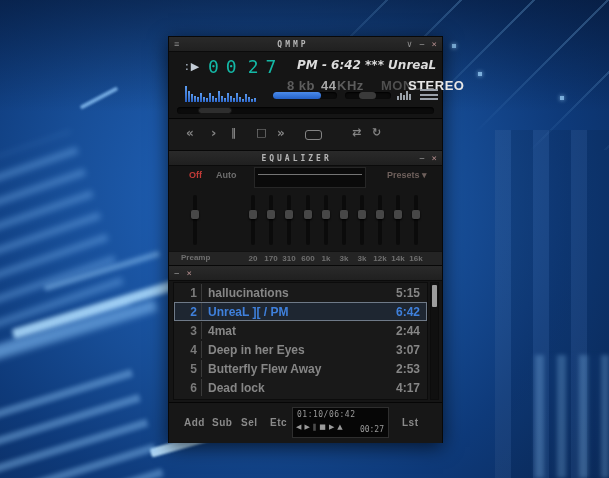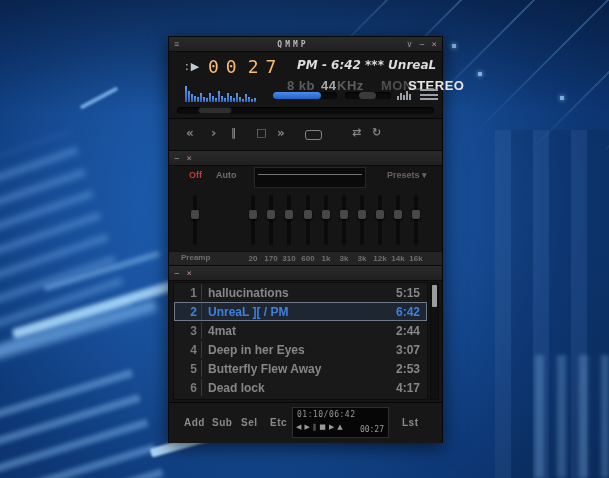--- a/index.html
+++ b/index.html
@@ -43,21 +43,21 @@
     font-size:8px;font-weight:bold;letter-spacing:3px;}
   .wbtns{display:flex;gap:7px;align-items:center;}
   .wbtn{color:#8f8f8f;font-size:9px;line-height:9px;font-family:"DejaVu Sans Mono",monospace;}
   .wbtn.close{color:#b08b8b;}
   .abs{position:absolute;}
 
   
   .win.main{height:114px;}
   .status{left:16px;top:23px;color:#c3ccd6;font-size:11px;letter-spacing:1px;}
   .status .dots{color:#9aa4b0;font-weight:bold;margin-right:1px;}
-  .timedigits{left:39px;top:19px;color:#fdba74;font-family:"DejaVu Sans Mono",monospace;
+  .timedigits{left:39px;top:19px;color:#14b8a6;font-family:"DejaVu Sans Mono",monospace;
     font-size:18px;letter-spacing:7px;}
   .timedigits .sec{margin-left:4px;}
   .tracktitle{left:128px;top:21px;width:140px;overflow:hidden;white-space:nowrap;text-align:right;
     color:#dcdcdc;font-style:italic;font-weight:bold;font-size:12px;font-family:"DejaVu Sans",sans-serif;}
   .inforow{top:41px;font-size:13px;font-weight:bold;letter-spacing:.5px;}
   .kb{left:118px;color:#5d5d5d;}
   .khz-v{left:152px;color:#a8a8a8;}
   .khz-u{left:168px;color:#5d5d5d;}
   .mono{left:212px;color:#4f4f4f;}
   .stereo{left:239px;color:#e6e6e6;}
@@ -221,20 +221,21 @@
       <span class="cbtn stop">□</span>
       <span class="cbtn next">»</span>
       <span class="openbox"></span>
       <span class="cbtn shuf">⇄</span>
       <span class="cbtn rep">↻</span>
     </div>
   </div>
 
   <div class="win eq">
     <div class="titlebar">
+      <span class="t">EQUALIZER</span>
       <span class="wbtns">
         <span class="wbtn">−</span>
         <span class="wbtn close">×</span>
       </span>
     </div>
     <span class="abs eq-off">Off</span>
     <span class="abs eq-auto">Auto</span>
     <div class="abs eq-graph">
       <div class="curve"></div>
     </div>

